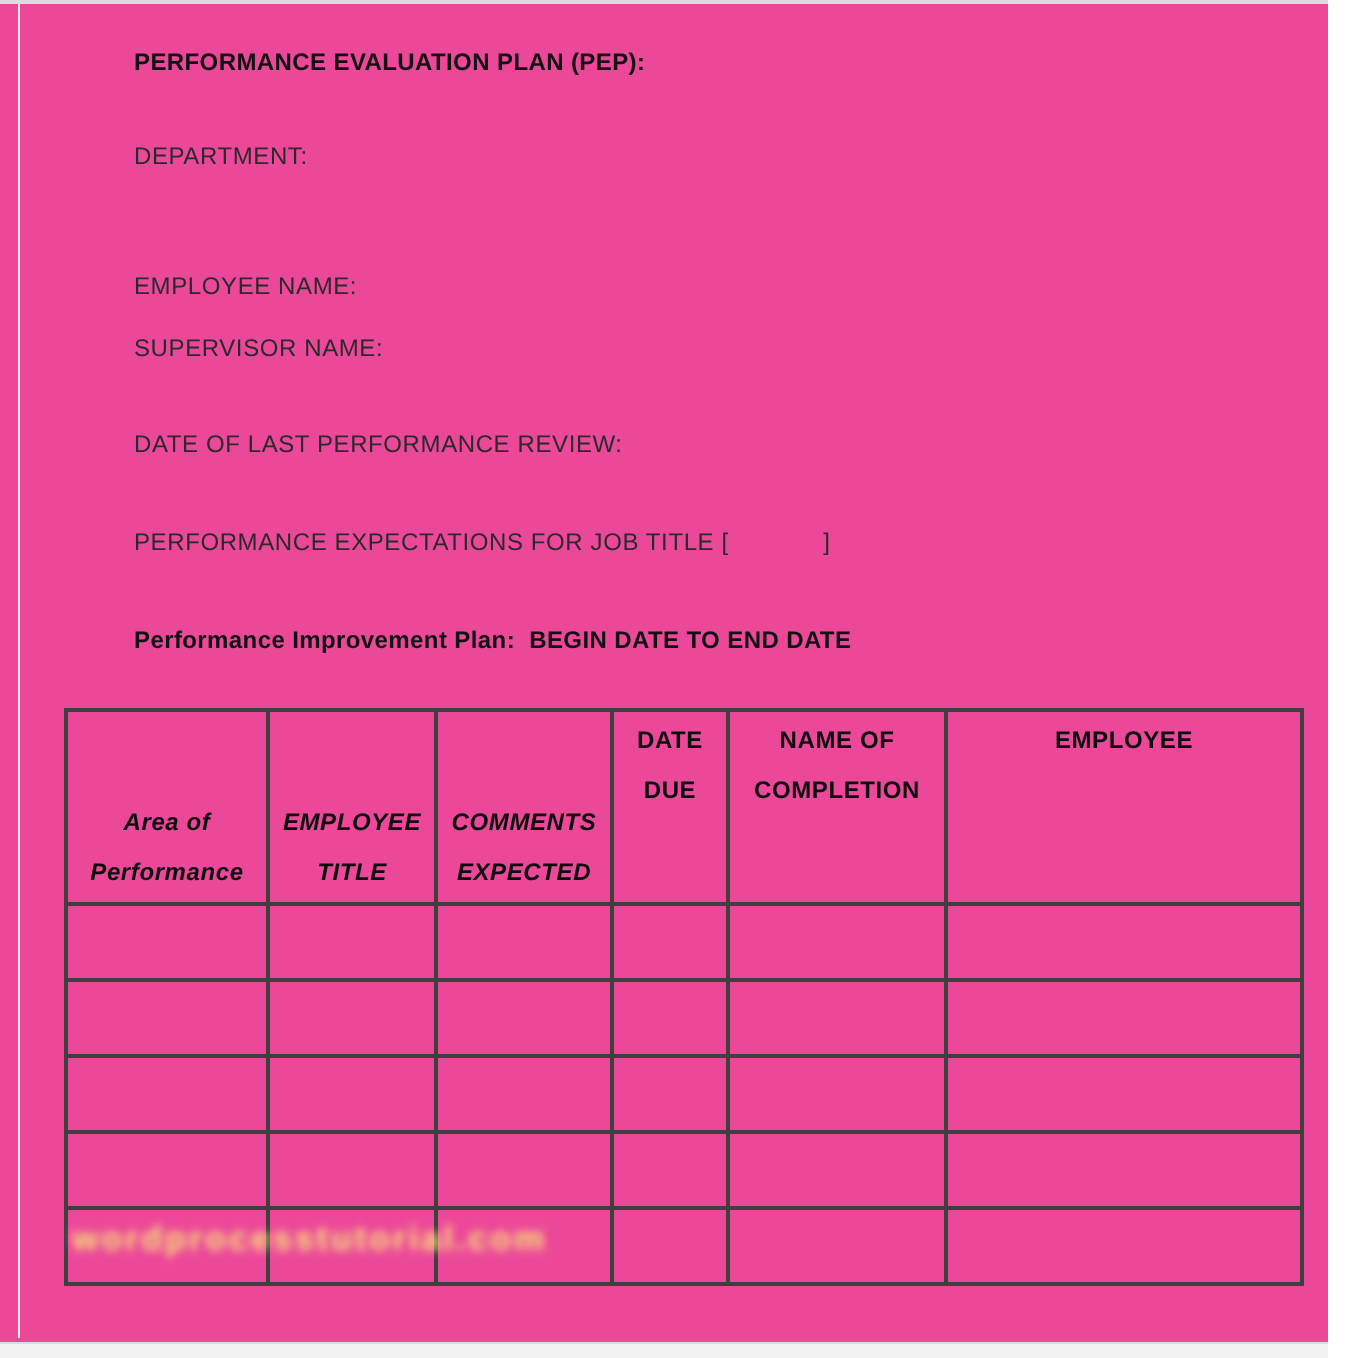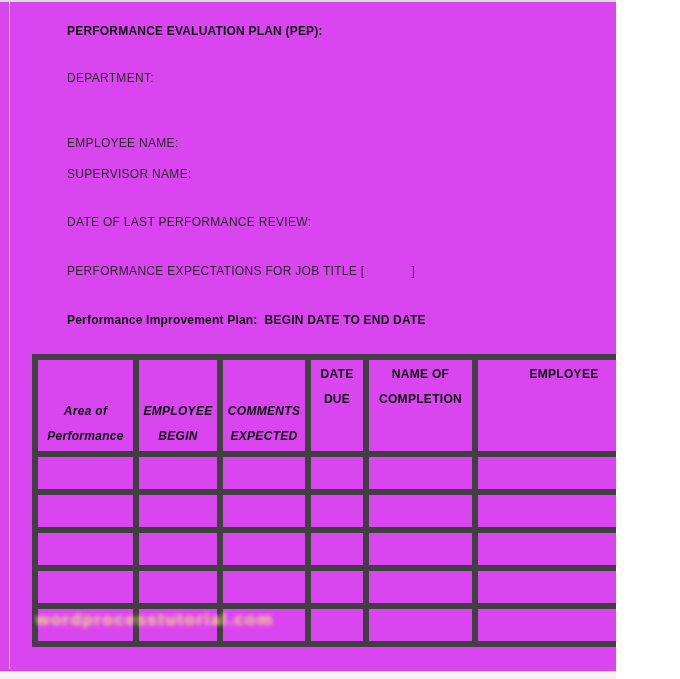--- a/index.html
+++ b/index.html
@@ -1,20 +1,20 @@
 <!DOCTYPE html>
 <html><head>
 <meta charset="utf-8">
 <style>
   html, body { margin: 0; padding: 0; background: #ffffff; }
   .page {
     position: relative;
-    width: 616px;
+    width: 664px;
     height: 679px;
-    background: #d946ef;
+    background: #ec4899;
     font-family: "Liberation Sans", "DejaVu Sans", sans-serif;
     color: #262626;
     overflow: hidden;
     border-top: 2px solid #dcdcdc;
     box-sizing: border-box;
     padding-left: 45px;
   }
   .edge-left  { position: absolute; left: 9px;  top: 0; bottom: 10px; width: 1px; background: #ededed; }
   .edge-right { position: absolute; left: 674px; top: 0; bottom: 10px; width: 1px; background: #ededed; }
   .bottom-strip { position: absolute; left: 0; right: 0; bottom: 0; height: 7px; background: #f2f2f2; border-top: 1px solid #dcdcdc; }
@@ -32,21 +32,21 @@
 
   table.pep {
     position: absolute;
     left: 32px;
     top: 352px;
     width: 618px;
     border-collapse: collapse;
     table-layout: fixed;
   }
   table.pep th, table.pep td {
-    border: 6px solid #404040;
+    border: 2px solid #404040;
     padding: 2px 2px;
     font-size: 12px;
   }
   table.pep th {
     font-weight: bold;
     color: #0d0d0d;
     text-align: center;
     line-height: 25px;
     letter-spacing: 0.3px;
   }
@@ -95,21 +95,21 @@
         <col style="width:178px">
     </colgroup>
     <tbody>
         <tr class="hdr">
       <th class="v-bottom">
         <span class="hl">Area of</span>
         <span class="hl">Performance</span>
       </th>
       <th class="v-bottom">
         <span class="hl">EMPLOYEE</span>
-        <span class="hl">BEGIN</span>
+        <span class="hl">TITLE</span>
       </th>
       <th class="v-bottom">
         <span class="hl">COMMENTS</span>
         <span class="hl">EXPECTED</span>
       </th>
       <th class="v-top">
         <span class="hl">DATE</span>
         <span class="hl">DUE</span>
       </th>
       <th class="v-top">

